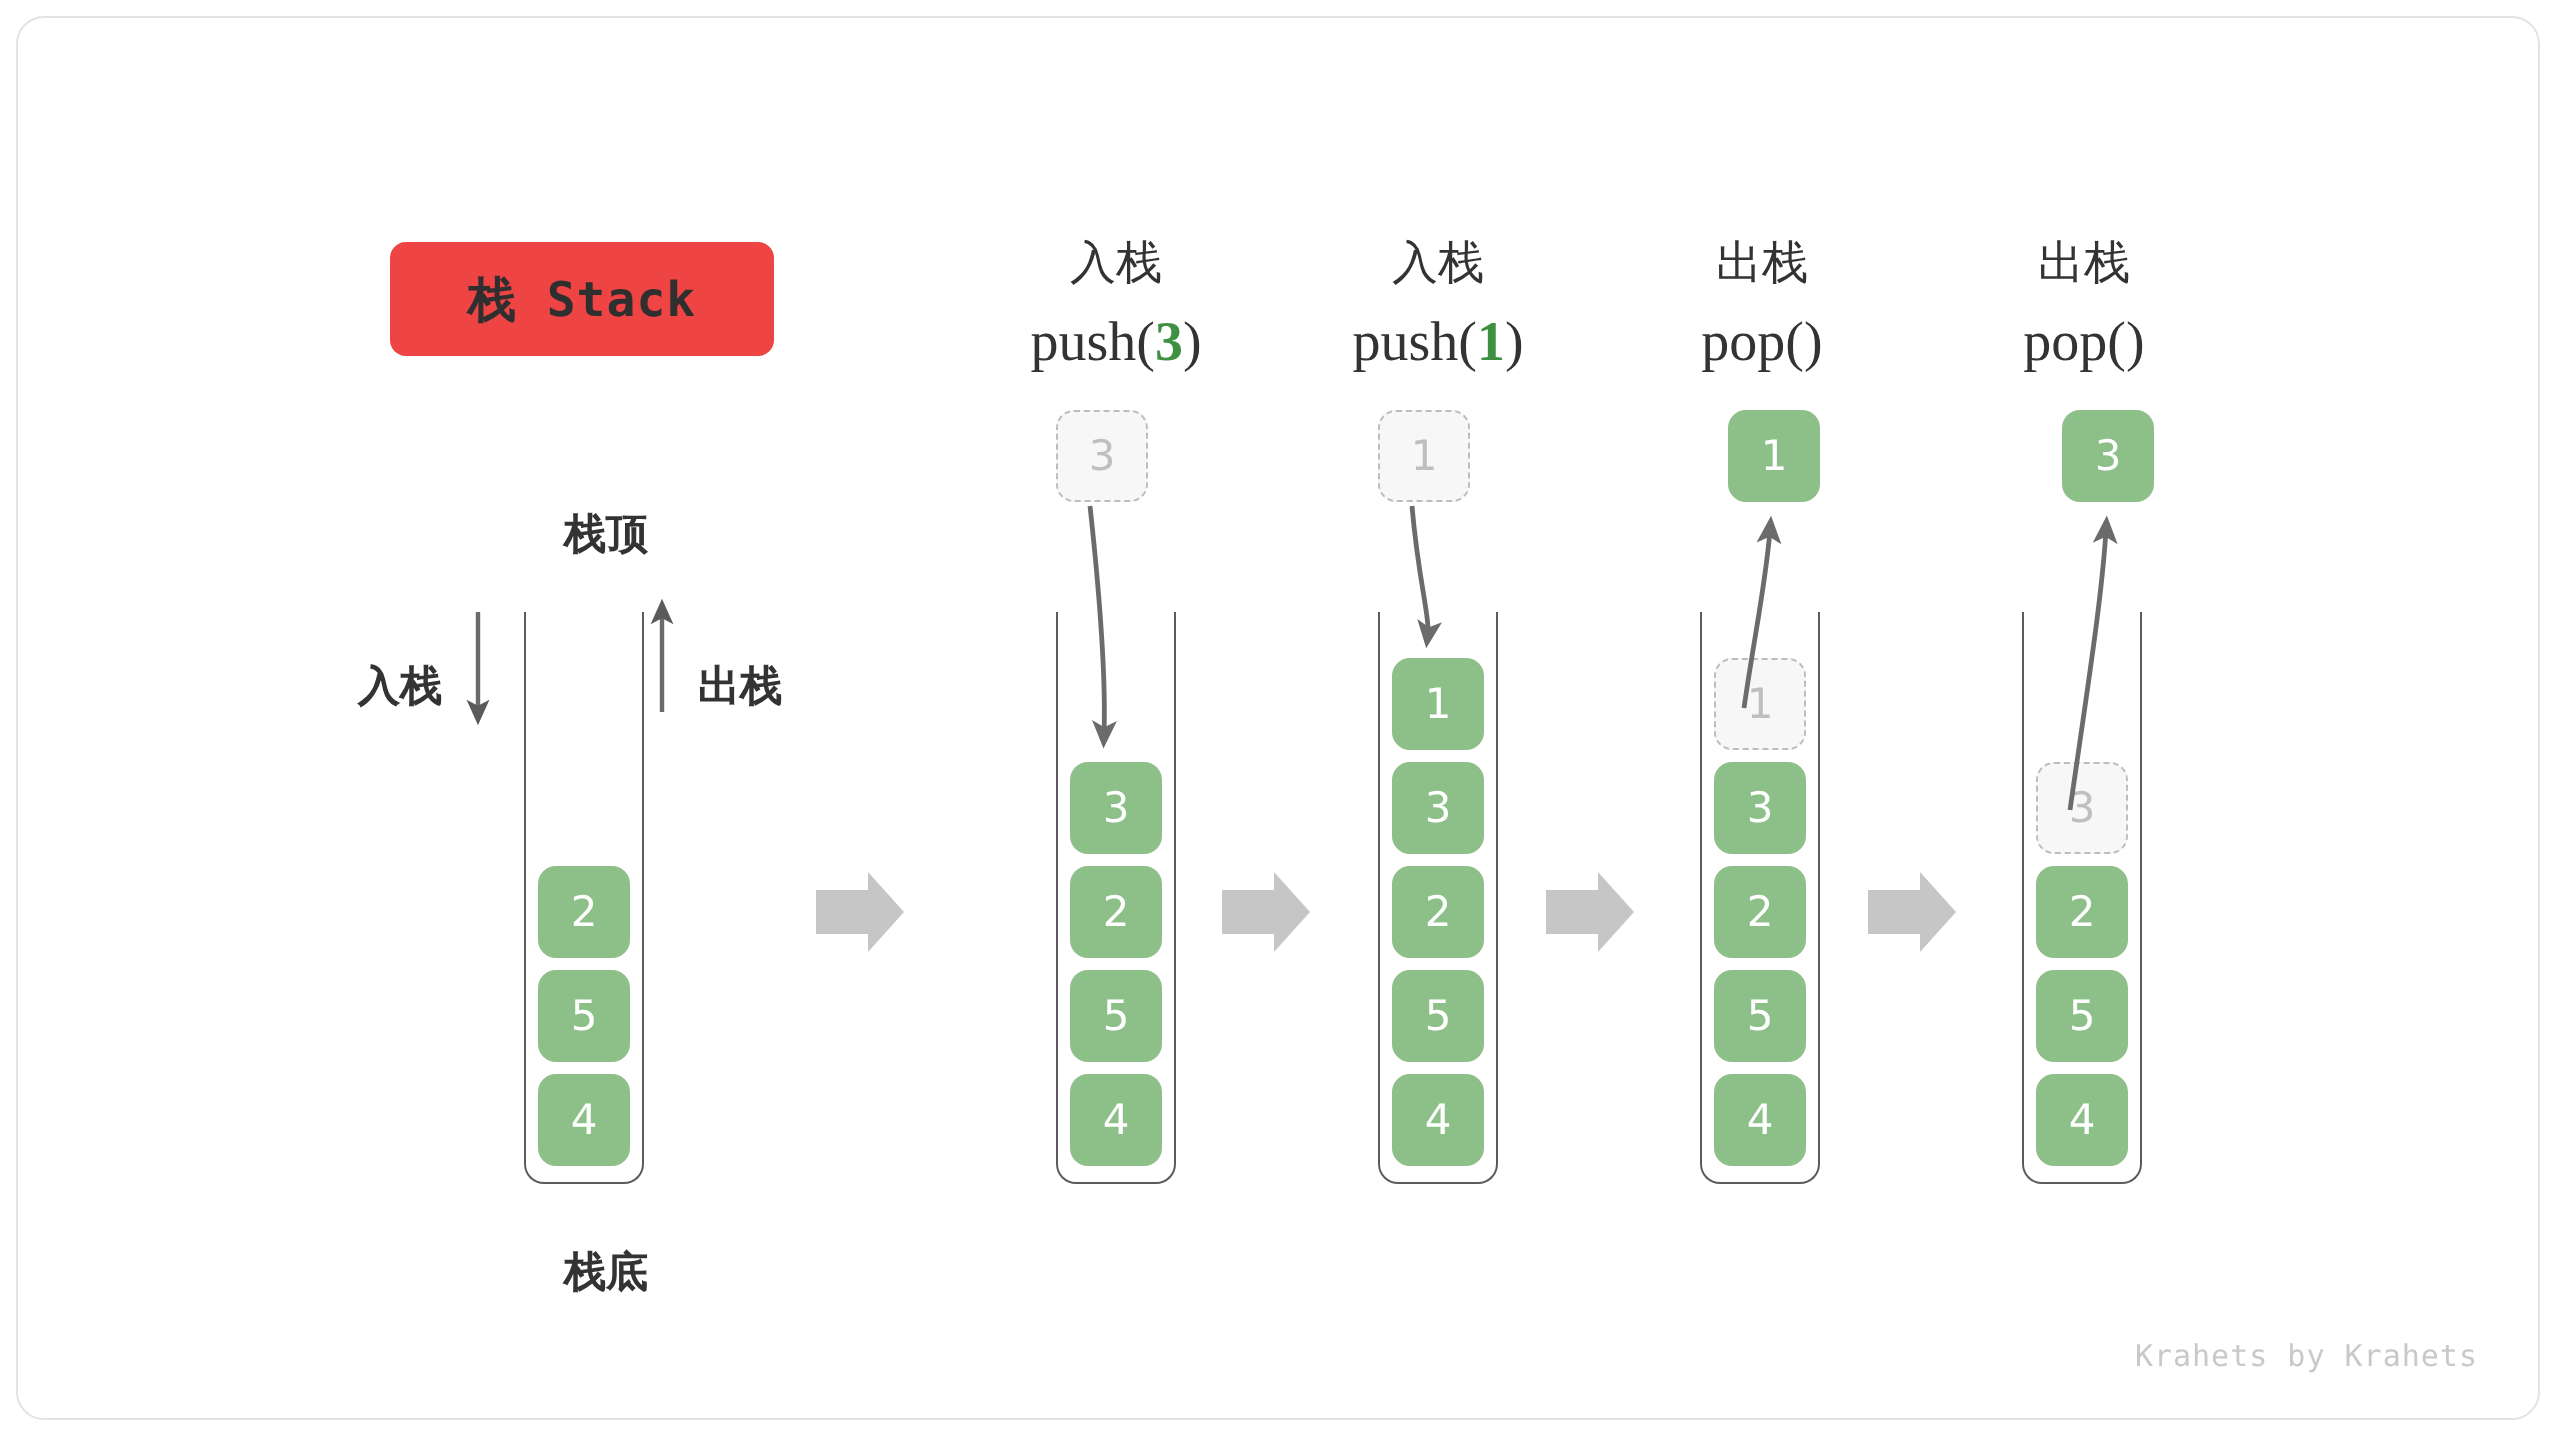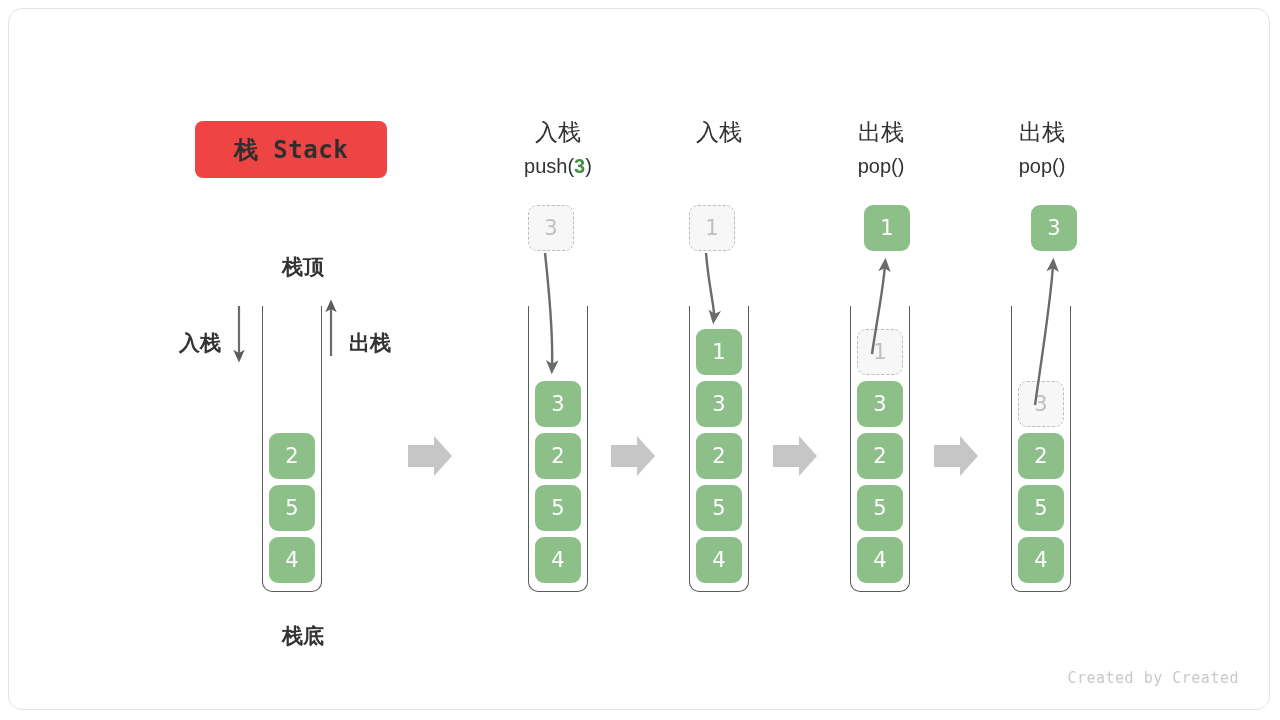--- a/index.html
+++ b/index.html
@@ -54,22 +54,22 @@
     color: #333333;
     line-height: 1.35;
   }
   .col-head .cn {
     font-size: 23px;
     font-family: "DejaVu Sans", "Liberation Sans", sans-serif;
     color: #333333;
     display: block;
   }
   .col-head .code {
-    font-size: 20px;
-    font-family: Liberation Sans, sans-serif;
+    font-size: 28px;
+    font-family: Liberation Serif, serif;
     color: #333333;
     display: block;
     margin-top: 5px;
   }
   .col-head .code .num {
     color: #3f9142;
     font-weight: 700;
   }
 
   
@@ -171,20 +171,21 @@
   <div class="abs stack" style="left:519px; top:297px;">
     <div class="floor"></div>
   </div>
   <div class="abs box solid" style="left:526px; top:372px;">3</div>
   <div class="abs box solid" style="left:526px; top:424px;">2</div>
   <div class="abs box solid" style="left:526px; top:476px;">5</div>
   <div class="abs box solid" style="left:526px; top:528px;">4</div>
 
   <div class="abs col-head" style="left:620px; top:108px;">
     <span class="cn">入栈</span>
+    <span class="code"><span>push(</span><span class="num">1</span><span>)</span></span>
   </div>
 
   <div class="abs box ghost" style="left:680px; top:196px;">1</div>
 
   <div class="abs stack" style="left:680px; top:297px;">
     <div class="floor"></div>
   </div>
   <div class="abs box solid" style="left:687px; top:320px;">1</div>
   <div class="abs box solid" style="left:687px; top:372px;">3</div>
   <div class="abs box solid" style="left:687px; top:424px;">2</div>
@@ -254,15 +255,15 @@
       <path d="M602,436 L628,436 L628,427 L646,447 L628,467 L628,458 L602,458 Z"></path>
     </g>
     <g fill="#c6c6c6">
       <path d="M764,436 L790,436 L790,427 L808,447 L790,467 L790,458 L764,458 Z"></path>
     </g>
     <g fill="#c6c6c6">
       <path d="M925,436 L951,436 L951,427 L969,447 L951,467 L951,458 L925,458 Z"></path>
     </g>
   </svg>
 
-  <div id="credit" class="abs">Created by Created</div>
+  <div id="credit" class="abs">Krahets by Krahets</div>
 
 </div>
 
 </body></html>

